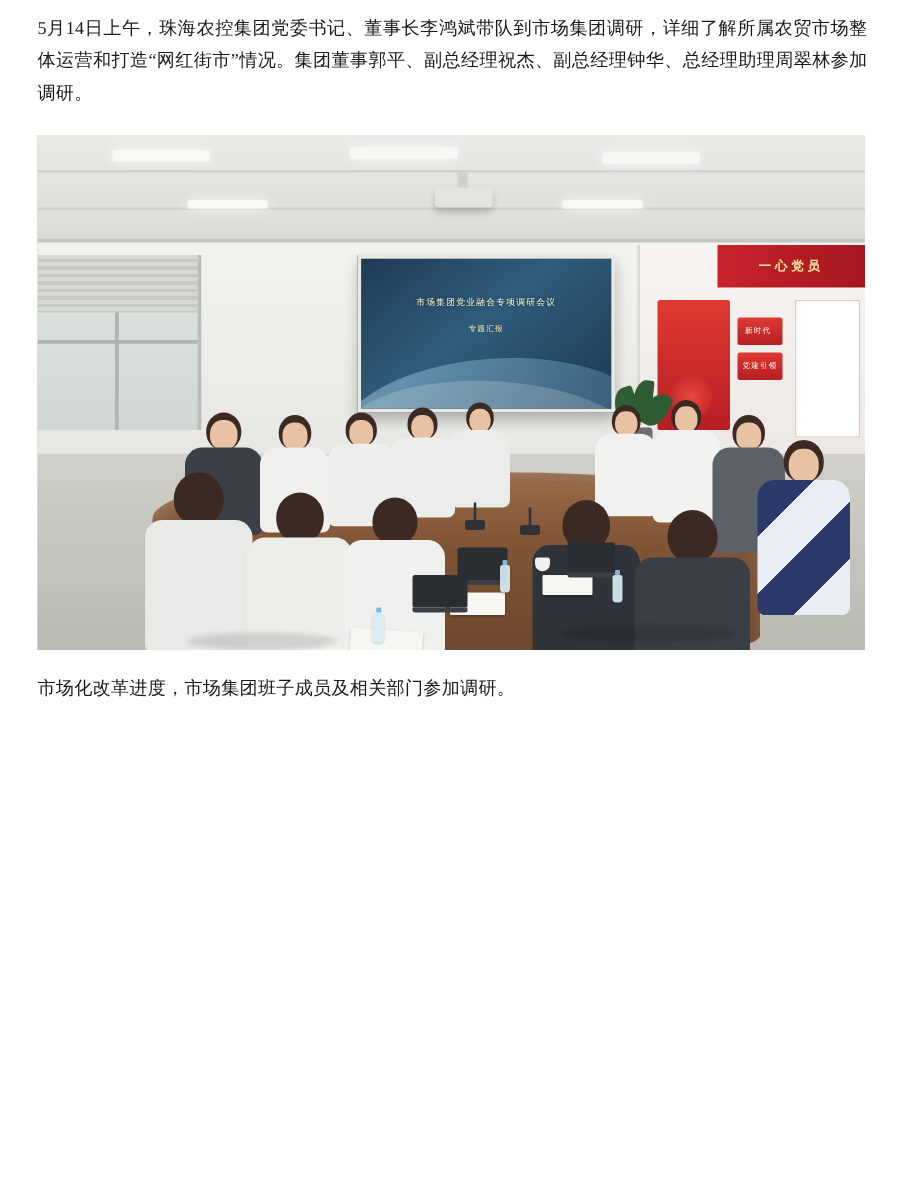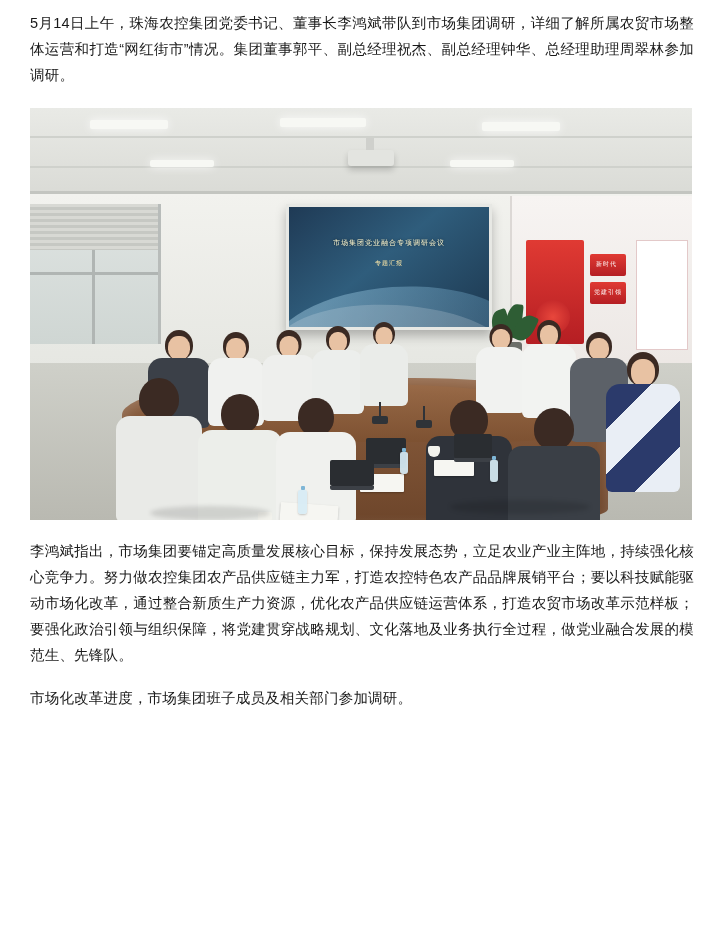--- a/index.html
+++ b/index.html
@@ -21,20 +21,21 @@
   p.para {
     margin: 0 0 17px 0;
     font-size: 14.5px;
     line-height: 26px;
     text-align: justify;
     letter-spacing: 0.2px;
     color: #191919;
   }
   p.para.lead {
     margin-bottom: 20px;
+    font-family: Liberation Serif, serif;
   }
   .figure {
     margin: 0 0 18px 0;
     width: 100%;
   }
   
   .photo {
     position: relative;
     width: 662px;
     height: 412px;
@@ -259,20 +260,21 @@
 
       <div class="ph-screen-frame">
         <div class="ph-screen-bg"></div>
         <div class="ph-screen-wave"></div>
         <div class="ph-screen-wave2"></div>
         <div class="ph-screen-title">市场集团党业融合专项调研会议</div>
         <div class="ph-screen-sub">专题汇报</div>
       </div>
 
       <div class="ph-redwall">
+        <div class="ph-red-banner">一心党员</div>
         <div class="ph-red-panel" style="left:14px; top:44px; width:58px; height:104px;"></div>
         <div class="ph-red-panel" style="left:78px; top:58px; width:36px; height:22px;"></div>
         <div class="ph-red-text" style="left:84px; top:64px;">新时代</div>
         <div class="ph-red-panel" style="left:78px; top:86px; width:36px; height:22px;"></div>
         <div class="ph-red-text" style="left:82px; top:92px;">党建引领</div>
         <div class="ph-red-card" style="left:124px; top:44px; width:50px; height:108px;"></div>
         <div class="ph-red-circle" style="left:24px; top:104px; width:34px; height:34px;"></div>
       </div>
 
       <div class="ph-plant-pot"></div>
@@ -370,16 +372,15 @@
       <div class="ph-cup" style="left:398px; top:338px; width:12px; height:11px;"></div>
 
       <div class="ph-mic" style="left:342px; top:308px; width:16px; height:8px;"></div>
       <div class="ph-mic" style="left:386px; top:312px; width:16px; height:8px;"></div>
 
       <div class="ph-shadow" style="left:120px; top:398px; width:120px; height:14px;"></div>
       <div class="ph-shadow" style="left:420px; top:392px; width:140px; height:14px;"></div>
     </div>
   </div>
 
-  <p class="para">李鸿斌指出，市场集团要锚定高质量发展核心目标，保持发展态势，立足农业产业主阵地，持续强化核心竞争力。努力做农控集团农产品供应链主力军，打造农控特色农产品品牌展销平台；要以科技赋能驱动市场化改革，通过整合新质生产力资源，优化农产品供应链运营体系，打造农贸市场改革示范样板；要强化政治引领与组织保障，将党建贯穿战略规划、文化落地及业务执行全过程，做党业融合发展的模范生、先锋队。</p>
   <p class="para">市场化改革进度，市场集团班子成员及相关部门参加调研。</p>
 
 </div>
 
 </body></html>

